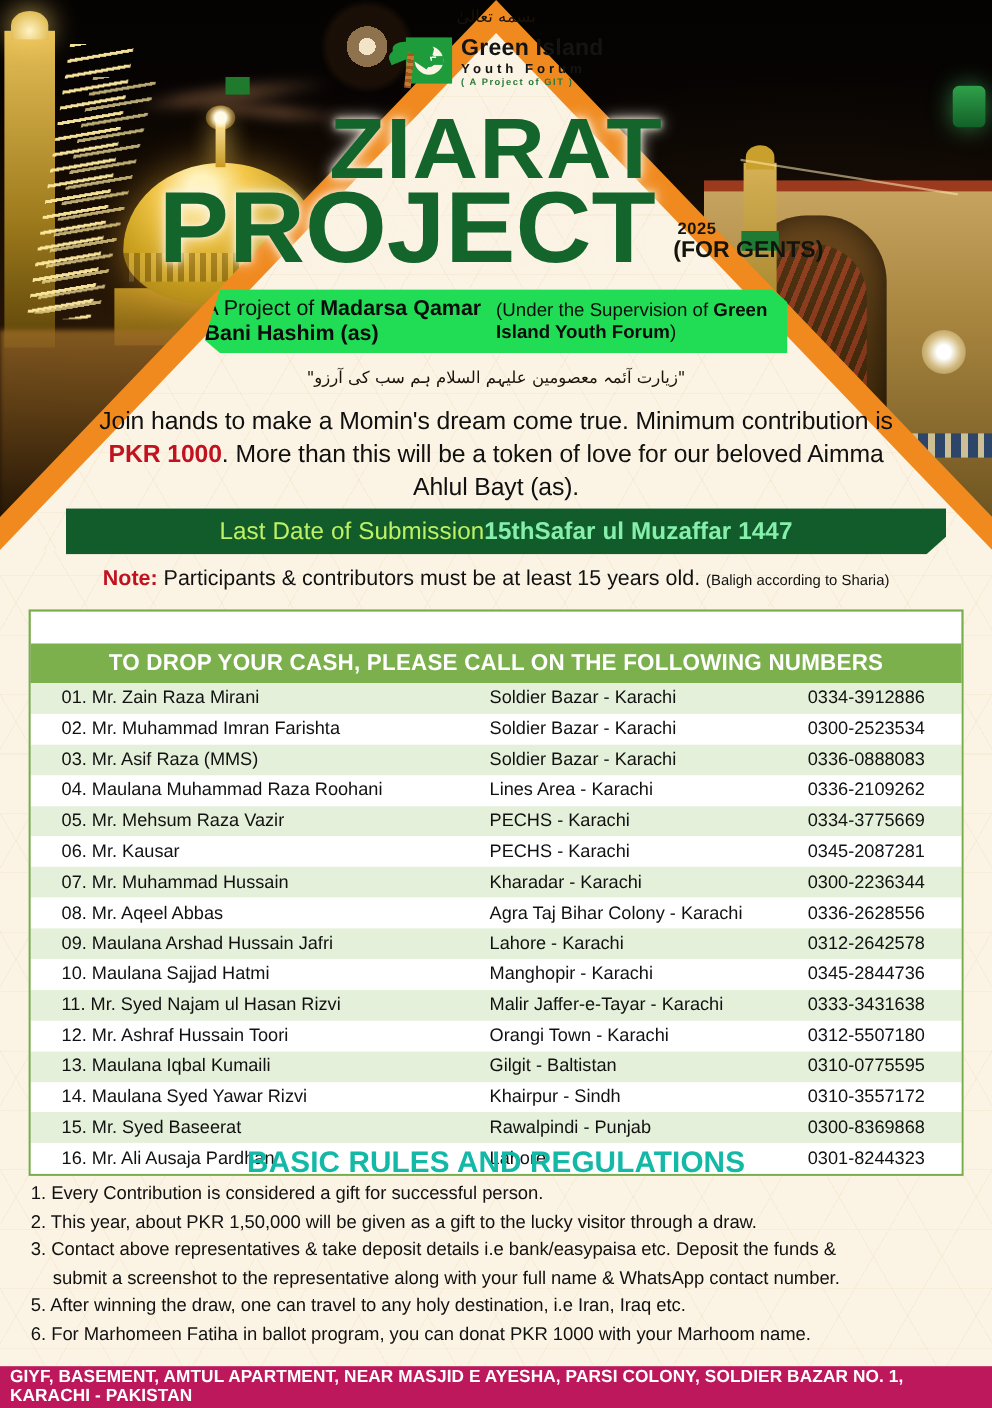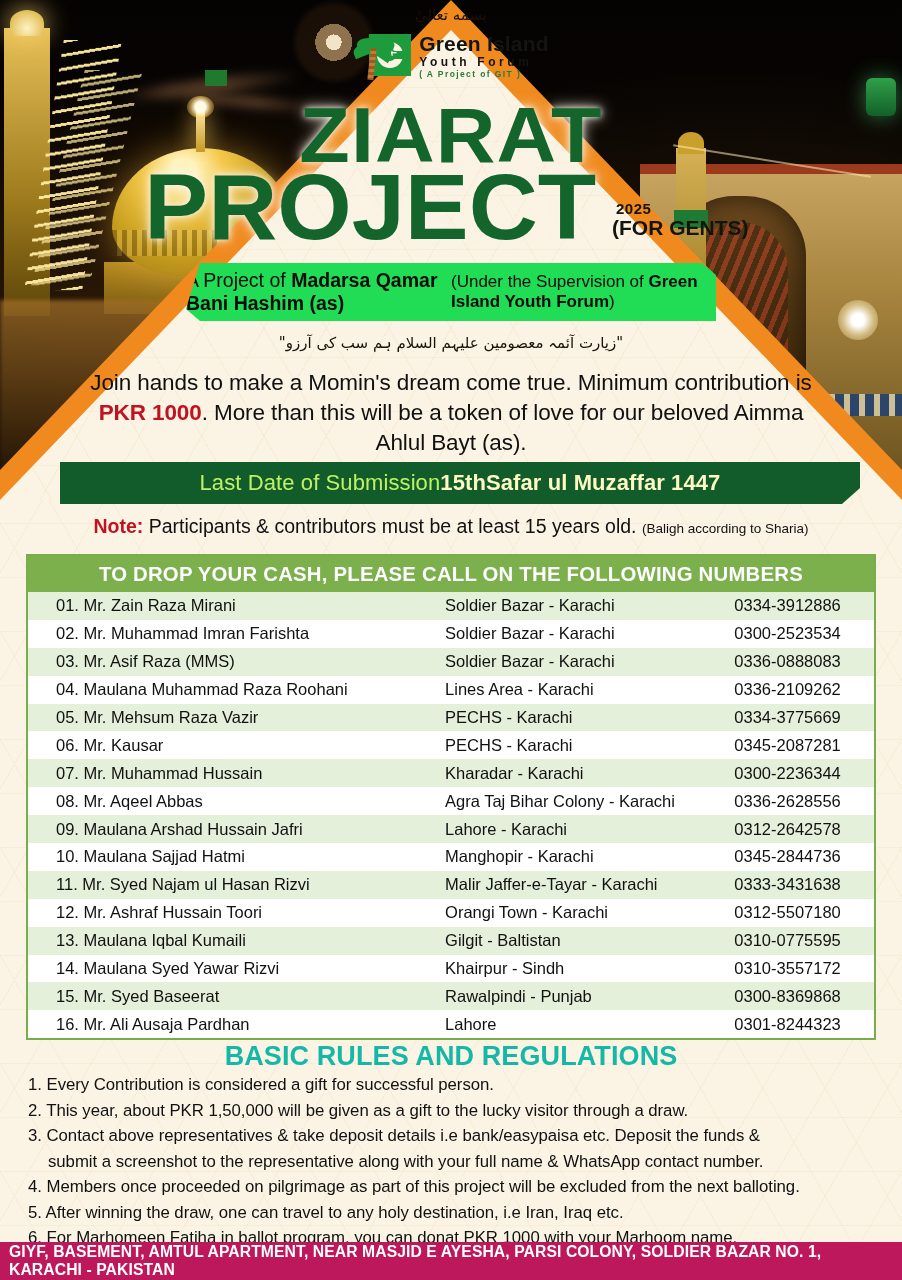--- a/index.html
+++ b/index.html
@@ -148,30 +148,30 @@
     font-family:"DejaVu Sans",sans-serif;font-size:15px;color:#1a1208;direction:rtl;}
 
   .blurb{position:absolute;left:80px;top:368px;width:742px;text-align:center;
     font-size:22.5px;color:#101010;line-height:1.33;letter-spacing:-.1px;}
   .blurb .pkr{color:#C1121F;font-weight:bold;}
 
   .date-banner{position:absolute;left:60px;top:462px;width:800px;height:42px;background:#125C2B;
     clip-path:polygon(0 0,800px 0,800px 26px,782px 42px,0 42px);
     display:flex;align-items:center;justify-content:center;}
   .date-banner .w{font-size:22px;color:#bef264;font-weight:normal;letter-spacing:.1px;}
-  .date-banner .y{font-size:22px;color:#fef9c3;font-weight:bold;letter-spacing:.1px;}
+  .date-banner .y{font-size:22px;color:#86efac;font-weight:bold;letter-spacing:.1px;}
   .date-banner sup{font-size:12px;}
 
   .note{position:absolute;left:0;top:515px;width:902px;text-align:center;font-size:19.5px;color:#111;}
   .note .red{color:#C1121F;font-weight:bold;}
   .note .small{font-size:13.5px;}
 
   
   .tbl{position:absolute;left:26px;top:554px;width:850px;border:2px solid #79AC4A;box-sizing:border-box;background:#fff;}
-  .tbl-head{background:#7BB04C;height:36px;display:flex;align-items:center;justify-content:center;}
+  .tbl-head{background:#7BB04C;height:36px;display:flex;align-items:center;justify-content:center;margin-top:29px;}
   .tbl-head span{font-family:"Liberation Sans Narrow","Liberation Sans",sans-serif;
     font-size:21px;font-weight:bold;color:#fff;letter-spacing:.2px;transform:scaleX(.97);}
   .row{display:flex;align-items:center;height:27.9px;padding:0 0 0 28px;box-sizing:border-box;font-size:16.5px;color:#111;}
   .row:nth-child(odd){background:#E4F0DA;}
   .row:nth-child(even){background:#FFFFFF;}
   .c-name{width:390px;}
   .c-loc{width:290px;}
   .c-phone{width:140px;}
 
   .rules-title{position:absolute;left:0;top:1041px;width:902px;text-align:center;
@@ -360,21 +360,20 @@
           </div>
         </div>
     </div>
 
     <div class="rules-title">BASIC RULES AND REGULATIONS</div>
     <div class="rules" id="rules">
         <div class="rule">1. Every Contribution is considered a gift for successful person.</div>
         <div class="rule">2. This year, about PKR 1,50,000 will be given as a gift to the lucky visitor through a draw.</div>
         <div class="rule">3. Contact above representatives &amp; take deposit details i.e bank/easypaisa etc. Deposit the funds &amp;</div>
         <div class="rule cont" style="padding-left: 20px;">submit a screenshot to the representative along with your full name &amp; WhatsApp contact number.</div>
-        <div class="rule">4. Members once proceeded on pilgrimage as part of this project will be excluded from the next balloting.</div>
         <div class="rule">5. After winning the draw, one can travel to any holy destination, i.e Iran, Iraq etc.</div>
         <div class="rule">6. For Marhomeen Fatiha in ballot program, you can donat PKR 1000 with your Marhoom name.</div>
       </div>
 
     <div class="footer">
       <span>GIYF, BASEMENT, AMTUL APARTMENT, NEAR MASJID E AYESHA, PARSI COLONY, SOLDIER BAZAR NO. 1, KARACHI - PAKISTAN</span>
     </div>
 
   </div>
 </div>

